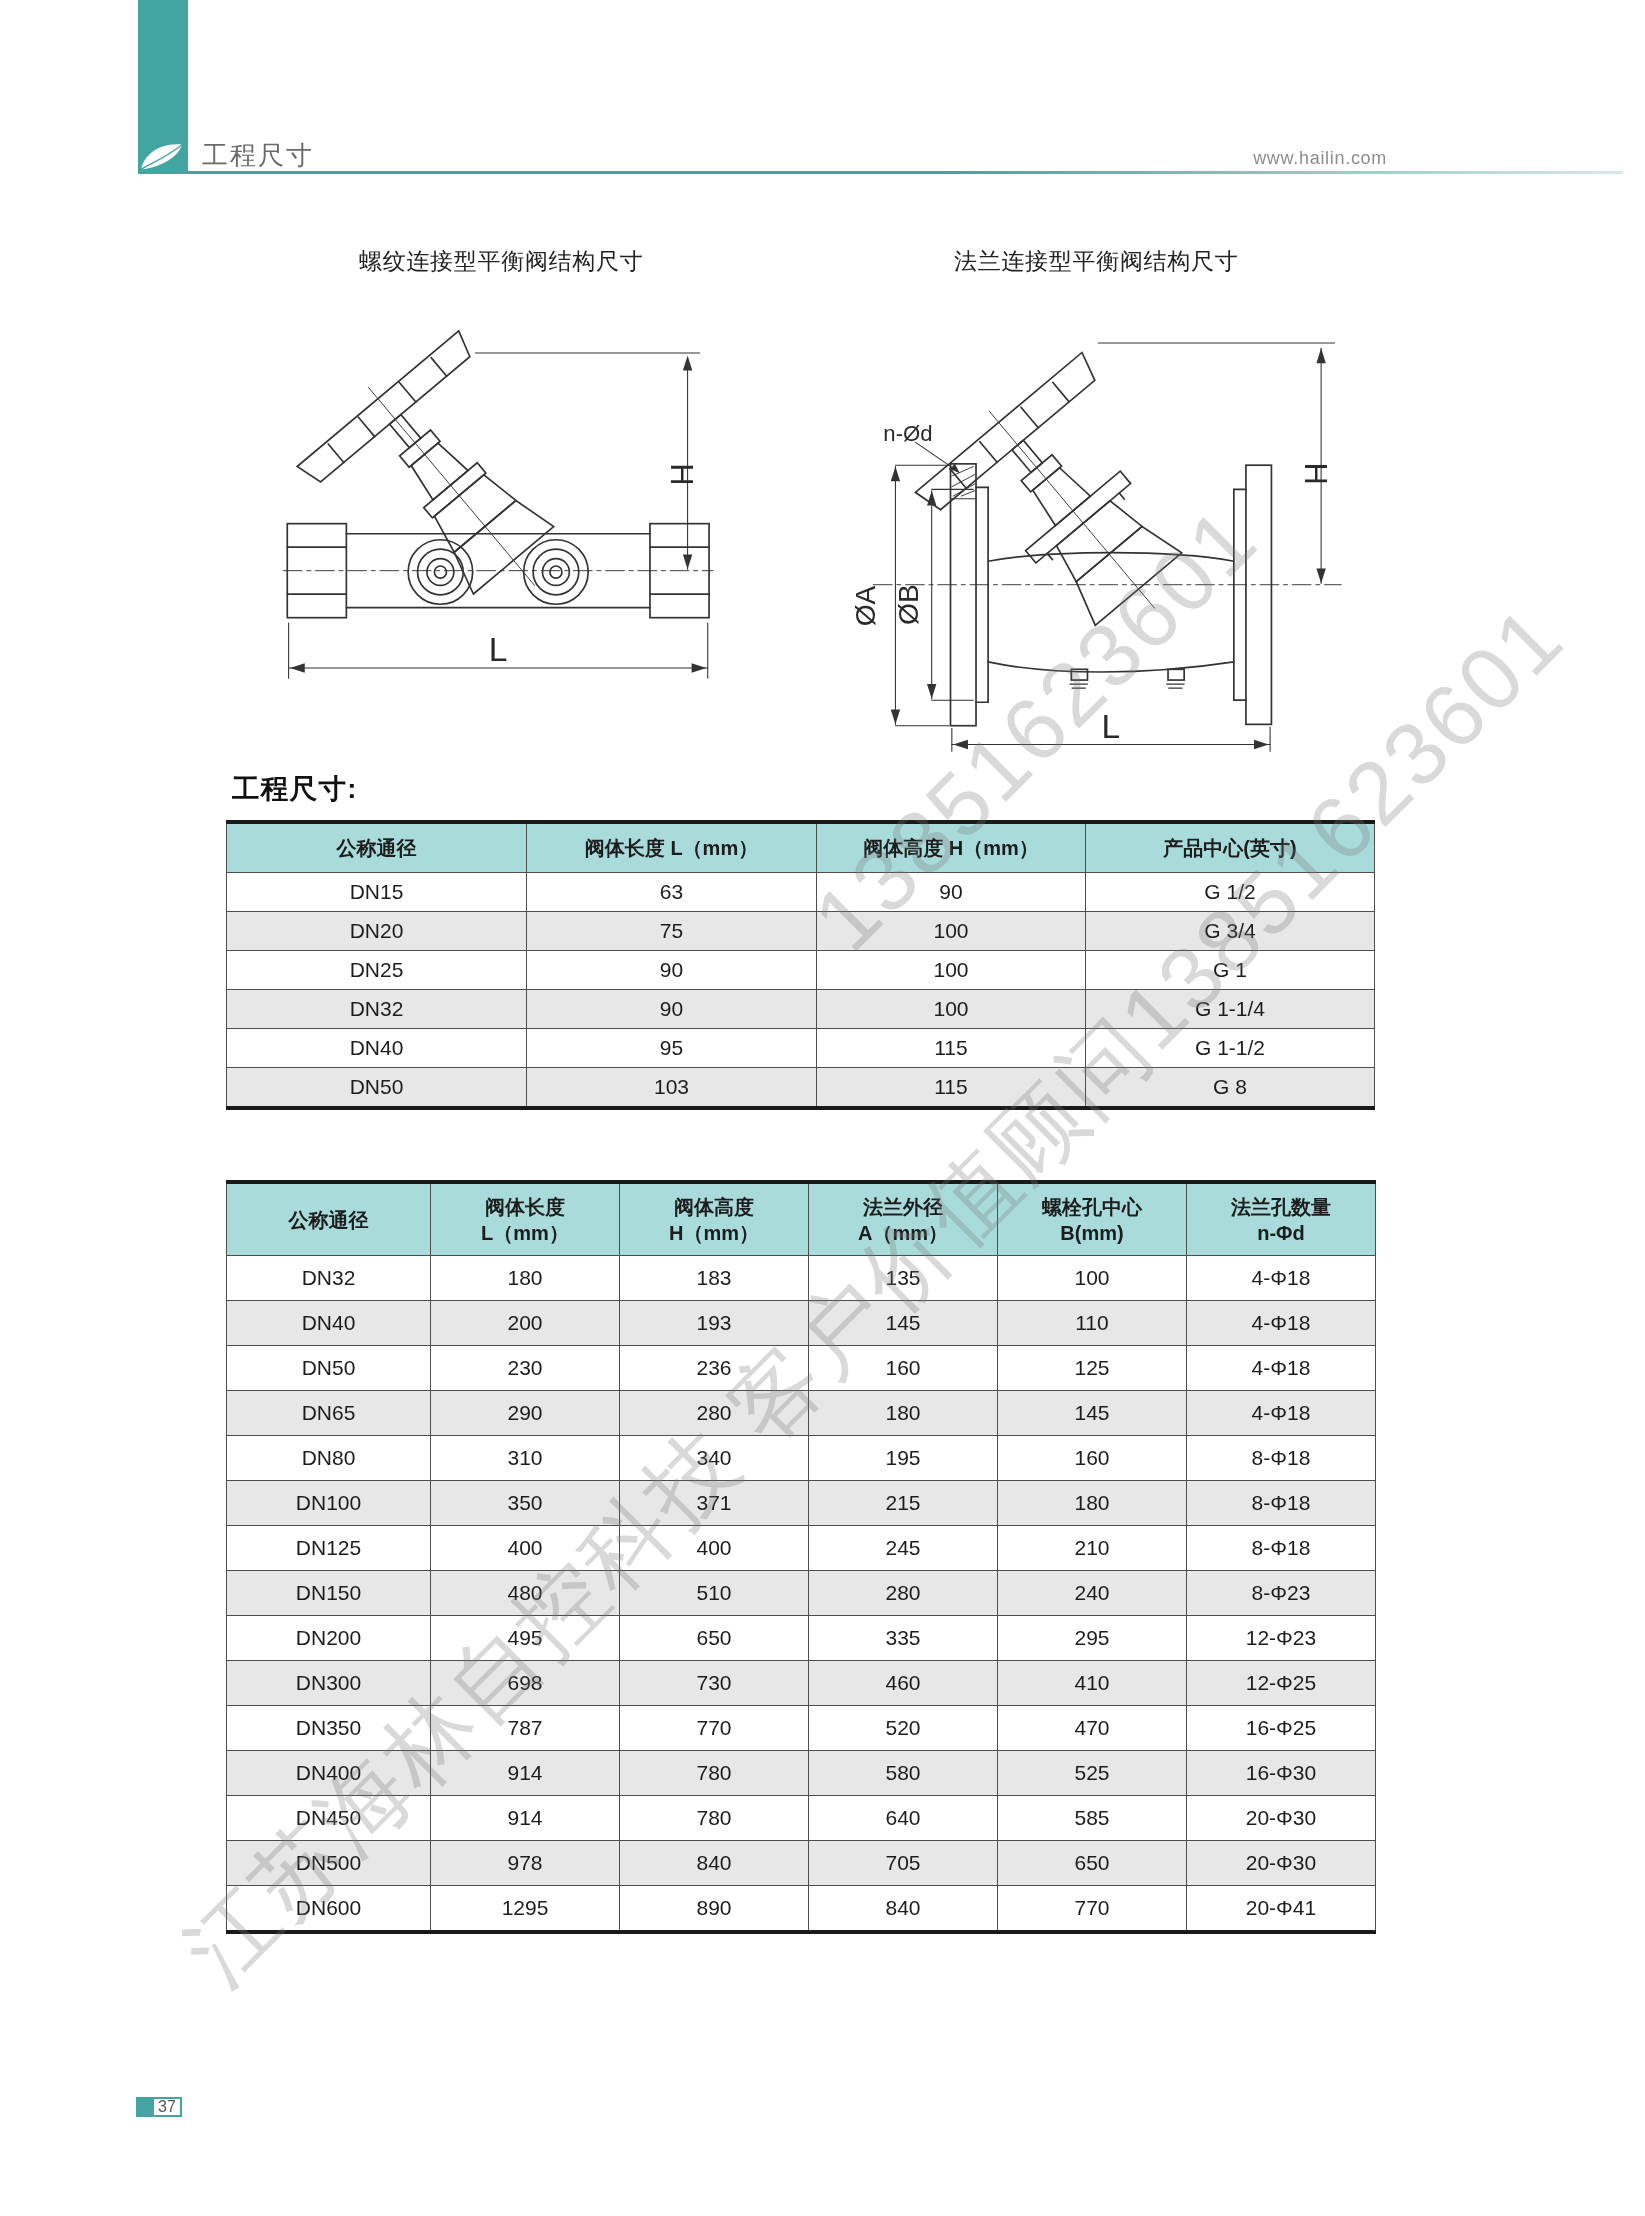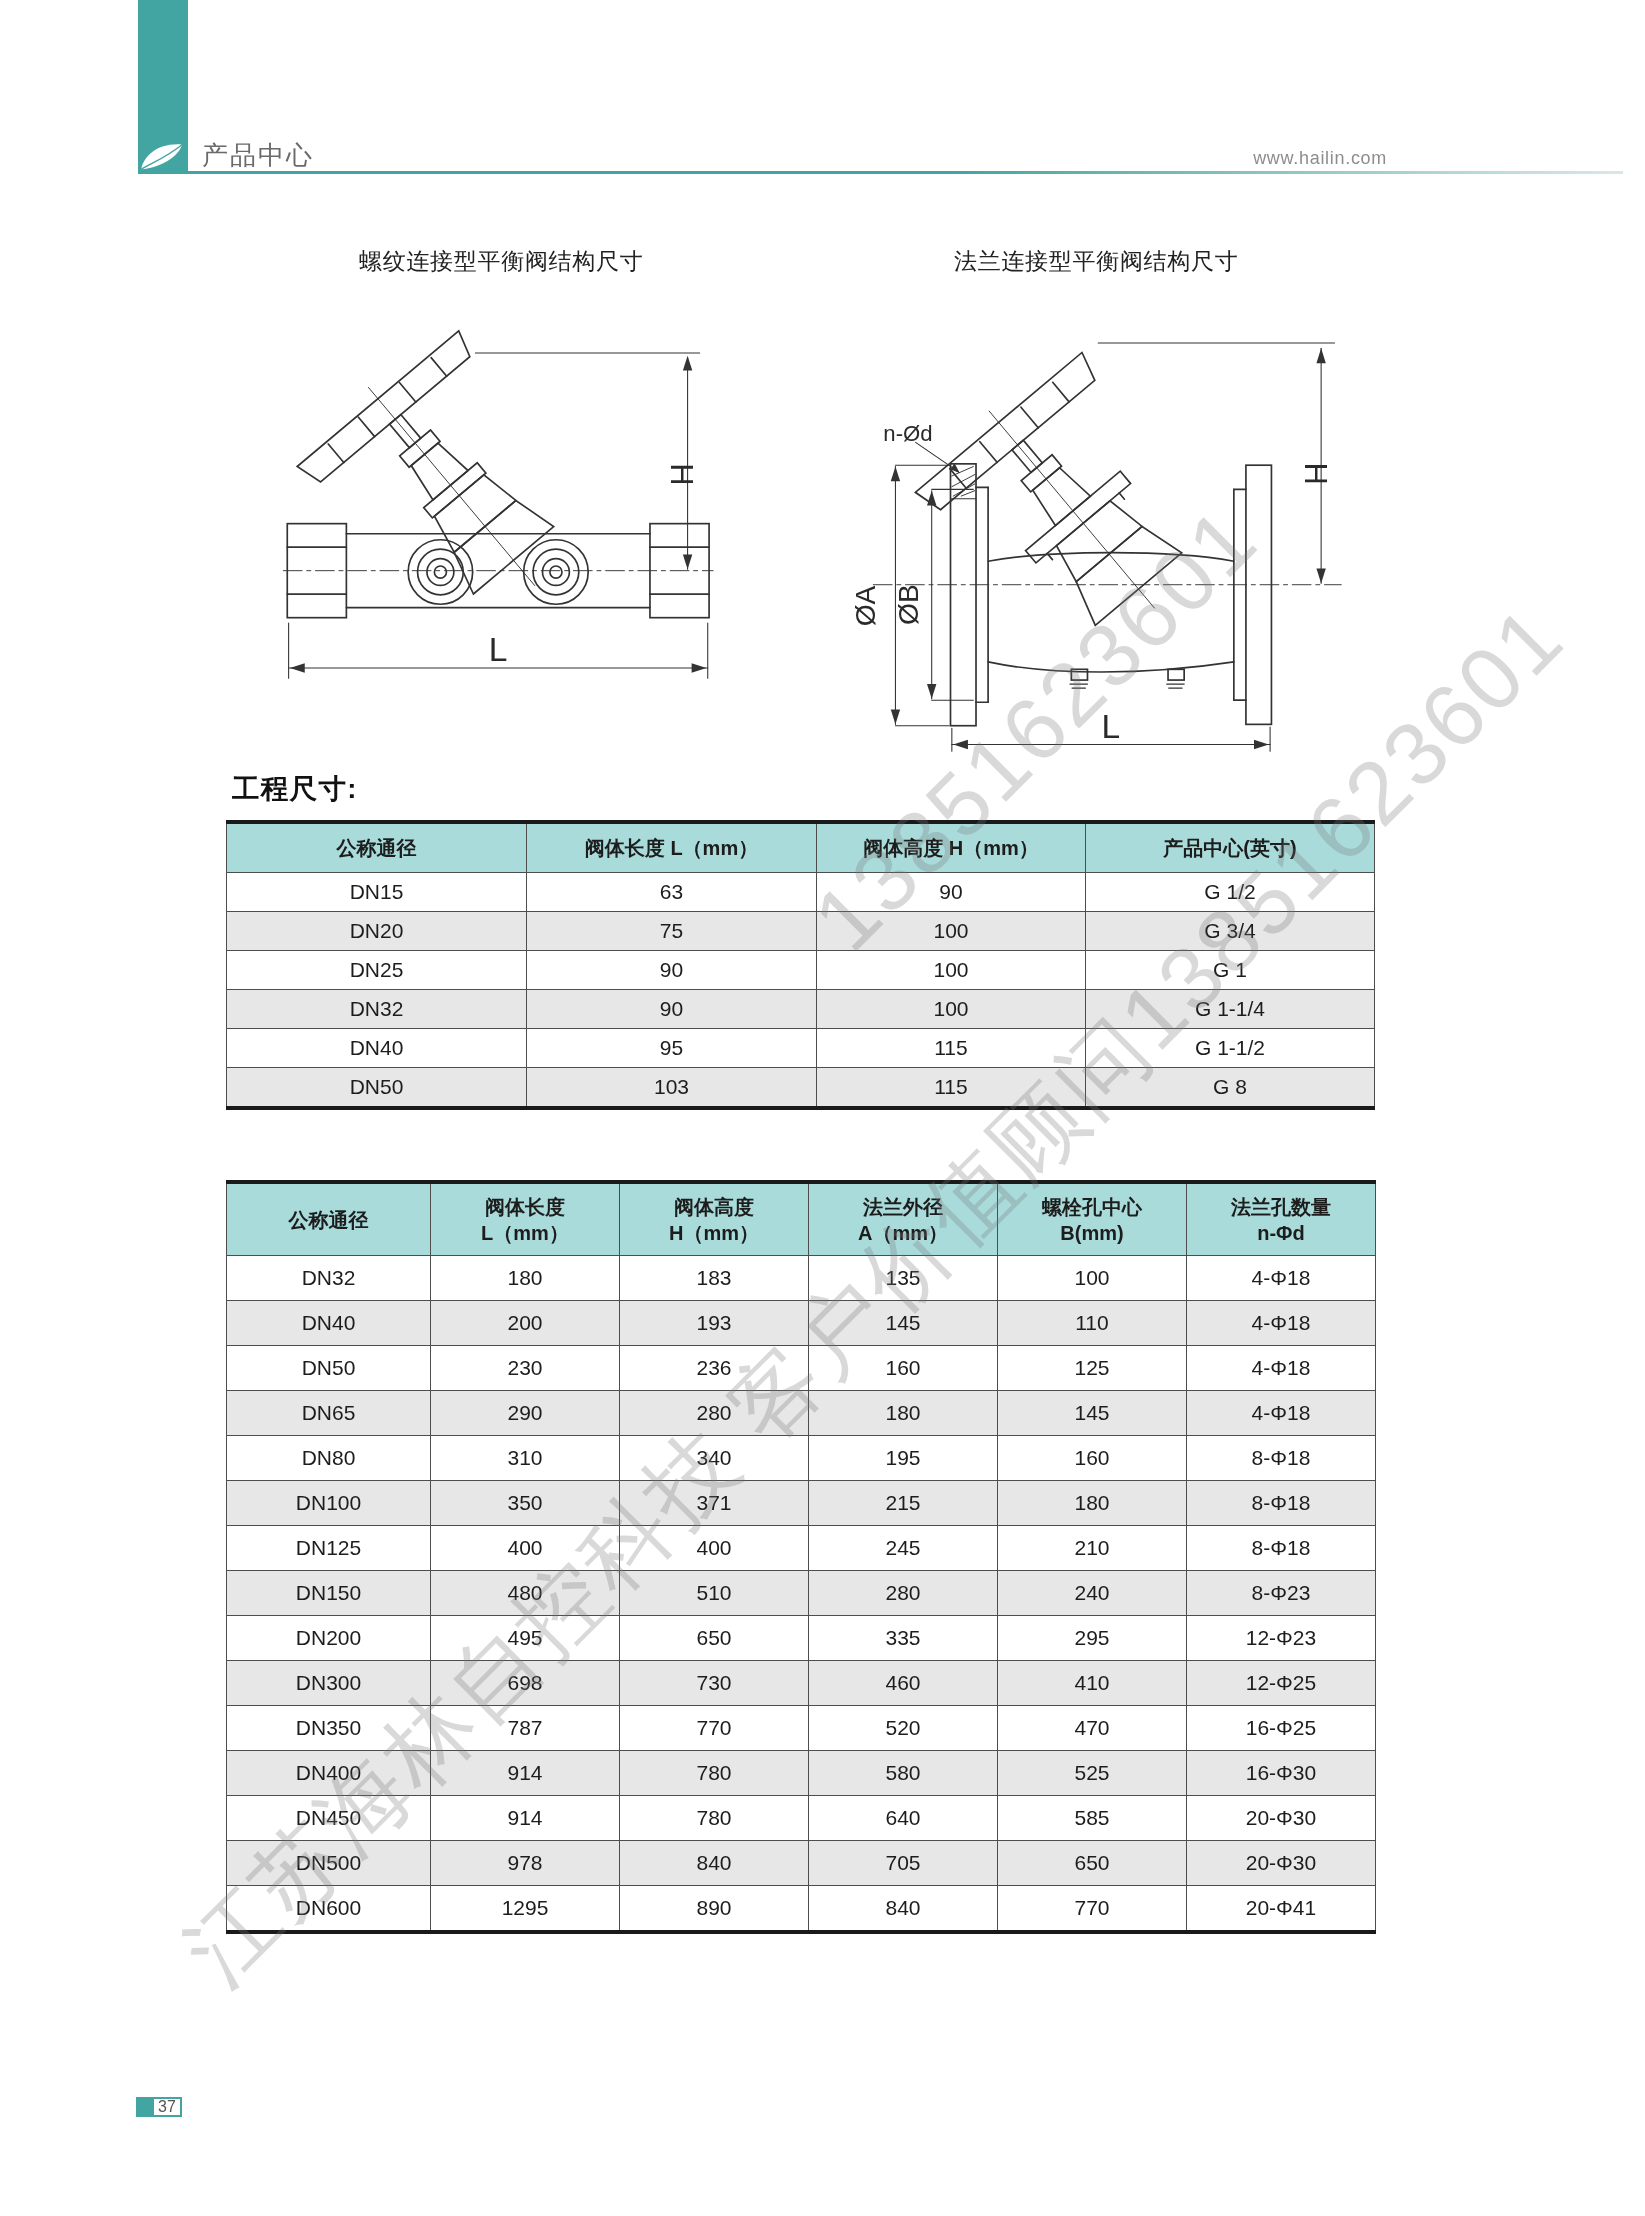--- a/index.html
+++ b/index.html
@@ -53,21 +53,21 @@
 
 <div id="page">
 
   <div id="brand-bar">
     <svg width="48" height="39" viewBox="0 0 71 58">
       <path d="M3,54 C7,32 30,14 64,17 C58,36 32,51 3,54 Z" fill="#ffffff"></path>
       <path d="M3,54 C20,44 44,34 64,17" fill="none" stroke="#43a5a2" stroke-width="2"></path>
     </svg>
   </div>
   <div id="header-rule"></div>
-  <div id="section-title">产品中心</div>
+  <div id="section-title">工程尺寸</div>
   <div id="website">www.hailin.com</div>
 
   <div id="left-title" class="drawing-title">螺纹连接型平衡阀结构尺寸</div>
   <div id="right-title" class="drawing-title">法兰连接型平衡阀结构尺寸</div>
 
   <svg id="left-drawing" class="drawing" width="437" height="403" viewBox="0 0 650 600">
     <g stroke="#333" stroke-width="2.5" fill="none" stroke-linecap="round">
 
       <line x1="6" y1="400" x2="646" y2="400" stroke-width="1.4" stroke-dasharray="28 7 6 7"></line>
 

